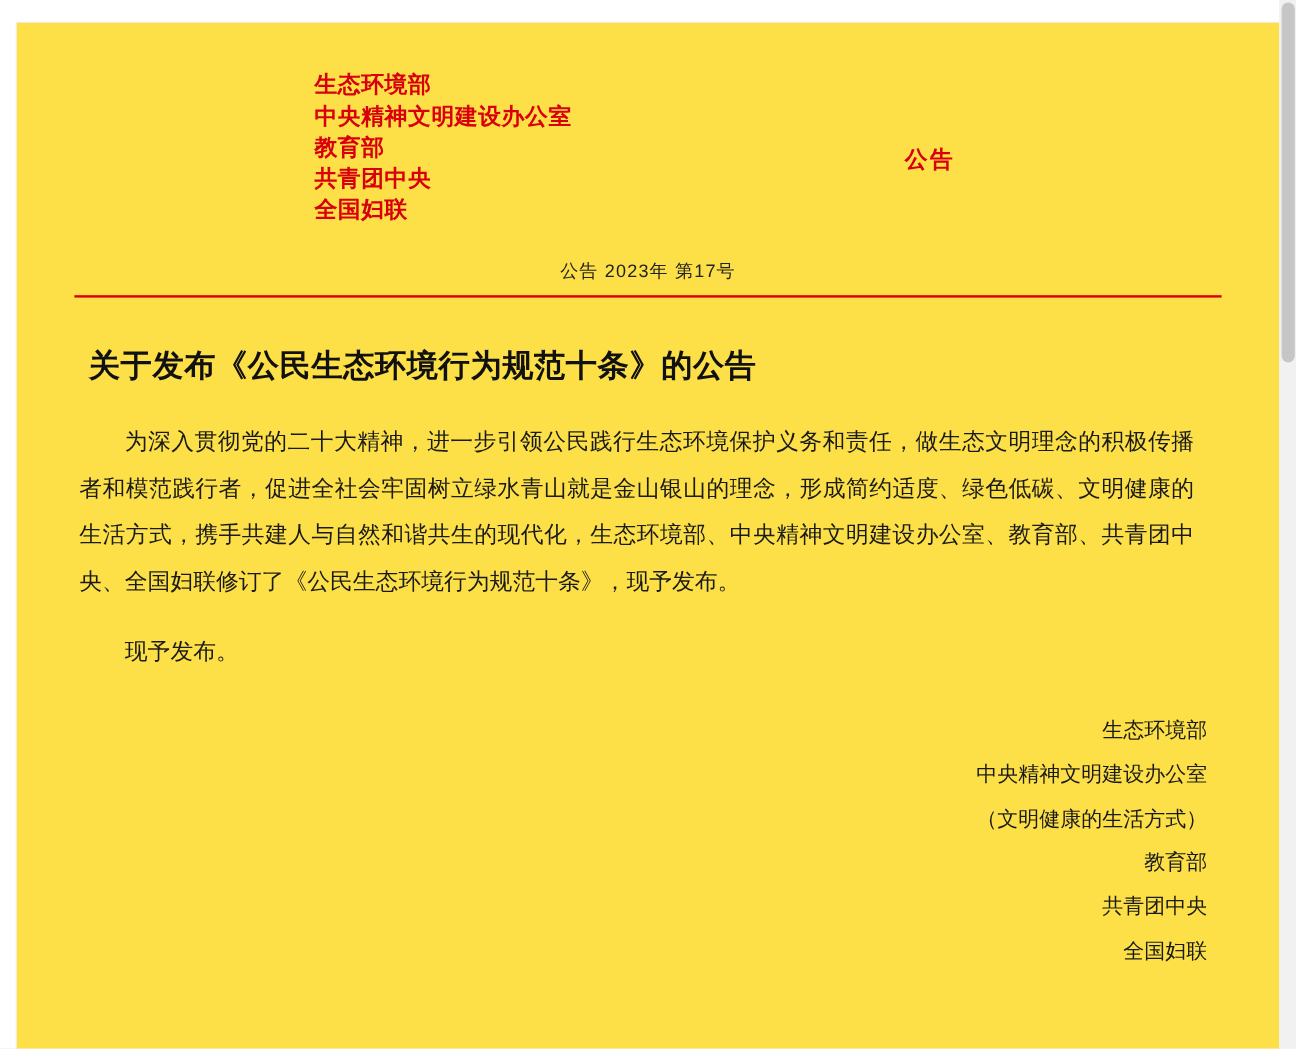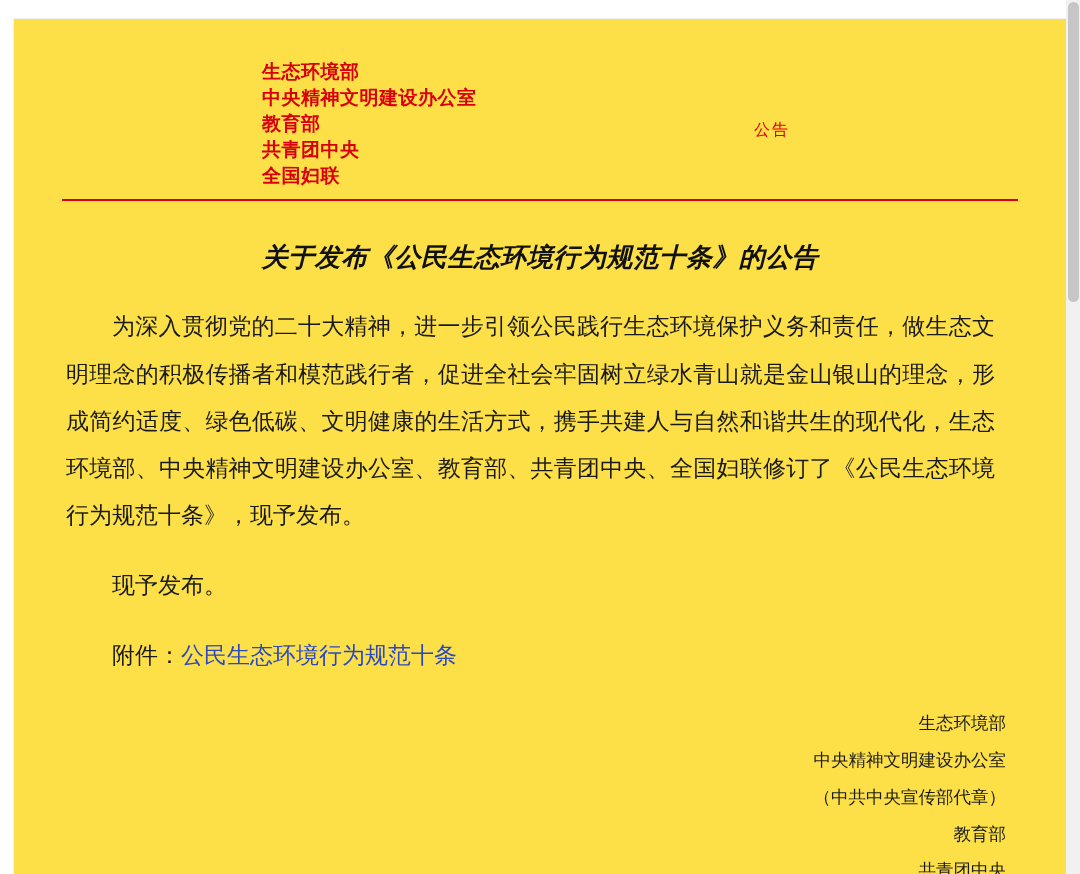--- a/index.html
+++ b/index.html
@@ -37,51 +37,49 @@
     color: #d9000b;
     font-weight: bold;
     font-size: 19px;
     line-height: 26px;
     letter-spacing: 0.5px;
     margin-left: 200px;
   }
   .issuer-line { white-space: nowrap; }
   .doc-kind {
     color: #d9000b;
-    font-weight: normal;
-    font-size: 16px;
+    font-weight: bold;
+    font-size: 19px;
     letter-spacing: 2px;
     position: absolute;
     left: 740px;
     top: 101px;
   }
   .docnumber {
     text-align: center;
     font-size: 15px;
     color: #222;
     margin-top: 28px;
     letter-spacing: 1px;
   }
   .redrule {
     margin: 10px 48px 0 48px;
     border-top: 2px solid #d9000b;
   }
   .title {
-    text-align: center;
     font-size: 26px;
     font-weight: bold;
     color: #111;
     margin: 38px 60px 0 60px;
     line-height: 1.4;
     letter-spacing: 0.5px;
-    font-style: italic;
   }
   .body {
     margin: 28px 71px 0 52px;
-    font-size: 23px;
+    font-size: 19px;
     line-height: 2.05;
     color: #1a1a1a;
     text-align: justify;
   }
   .para { text-indent: 2em; }
   .para-attach { text-indent: 2em; margin-top: 2px; }
   .attach-link {
     color: #2a49c0;
     text-decoration: none;
   }
@@ -121,36 +119,34 @@
       <div class="issuers">
         <div class="issuer-line">生态环境部</div>
         <div class="issuer-line">中央精神文明建设办公室</div>
         <div class="issuer-line">教育部</div>
         <div class="issuer-line">共青团中央</div>
         <div class="issuer-line">全国妇联</div>
       </div>
       <div class="doc-kind">公告</div>
     </div>
 
+    <div class="docnumber">公告 2023年 第17号</div>
     <div class="redrule"></div>
 
     <h1 class="title">关于发布《公民生态环境行为规范十条》的公告</h1>
 
     <div class="body">
       <p class="para">为深入贯彻党的二十大精神，进一步引领公民践行生态环境保护义务和责任，做生态文明理念的积极传播者和模范践行者，促进全社会牢固树立绿水青山就是金山银山的理念，形成简约适度、绿色低碳、文明健康的生活方式，携手共建人与自然和谐共生的现代化，生态环境部、中央精神文明建设办公室、教育部、共青团中央、全国妇联修订了《公民生态环境行为规范十条》，现予发布。</p>
       <p class="para">现予发布。</p>
-      <p class="para-attach">
-        <span>附件：</span><a class="attach-link" href="#">公民生态环境行为规范十条</a>
-      </p>
     </div>
 
     <div class="signoff">
       <div>生态环境部</div>
       <div>中央精神文明建设办公室</div>
-      <div>（中共中央宣传部代章）</div>
+      <div>（文明健康的生活方式）</div>
       <div>教育部</div>
       <div>共青团中央</div>
       <div>全国妇联</div>
     </div>
 
   </div>
 
   <div class="scrollbar-track">
     <div class="scrollbar-thumb"></div>
   </div>

